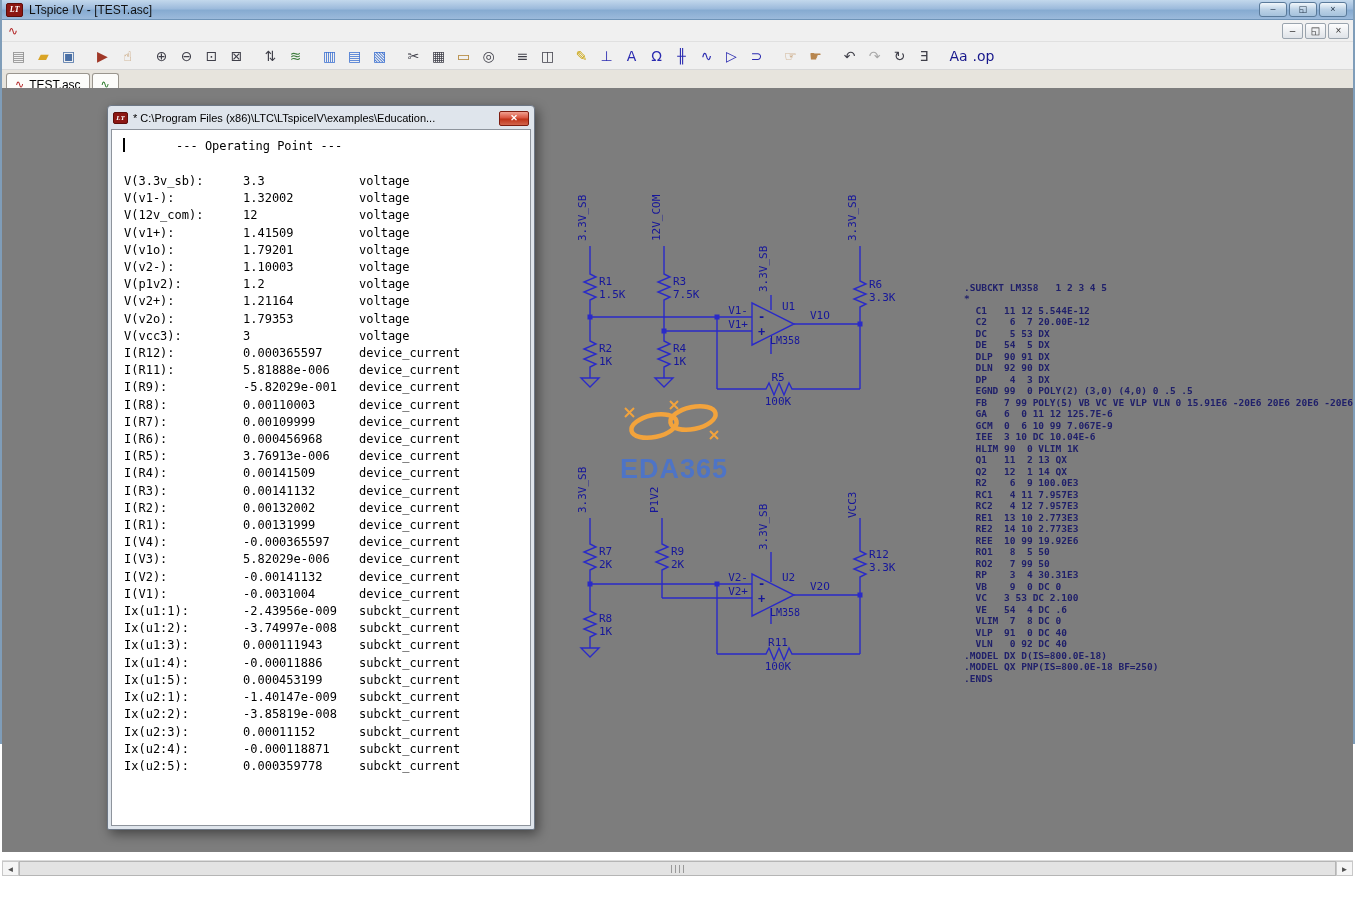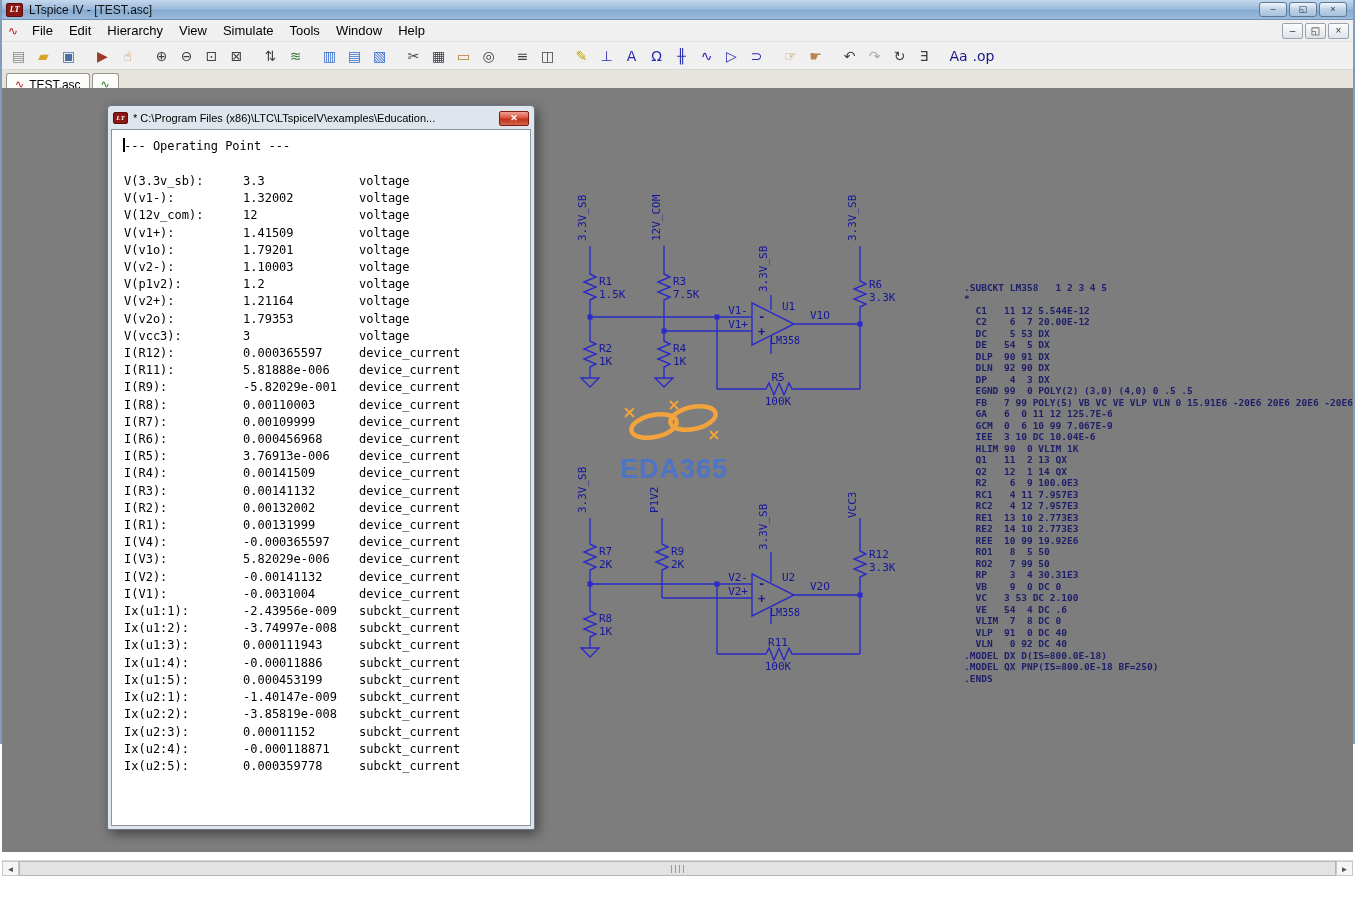--- a/index.html
+++ b/index.html
@@ -73,21 +73,21 @@
     box-shadow:3px 4px 12px rgba(0,0,0,0.45); display:flex; flex-direction:column; z-index:10; }
   .op-title { height:20px; display:flex; align-items:center; padding:0 2px 2px 2px; }
   .op-title .lt-logo { width:15px; height:12px; font-size:7px; }
   .op-title-text { margin-left:5px; font-size:11px; color:#000; white-space:nowrap; overflow:hidden; }
   .op-close { margin-left:auto; width:30px; height:15px; border:1px solid #7e1d10; border-radius:2px;
     background:linear-gradient(180deg,#f0a090 0%,#d95540 45%,#bf3319 55%,#d2654c 100%);
     color:#fff; font-size:9px; line-height:13px; text-align:center; font-weight:bold; }
   .op-body { position:relative; flex:1; background:#fff; border:1px solid #8e949c;
     font-family:"DejaVu Sans Mono",monospace; font-size:12px; color:#000; padding:8px 0 0 12px; overflow:hidden; }
   .op-caret { position:absolute; left:11px; top:8px; width:2px; height:14px; background:#000; }
-  .op-header { line-height:17px; }
+  .op-header { line-height:17px; padding-left:52px; }
   .op-rows { margin-top:18px; }
   .op-row { display:flex; line-height:17.2px; }
   .op-name { width:119px; }
   .op-val  { width:116px; }
 
   
   .hscroll { position:absolute; left:0; top:860px; right:0; height:16px; background:#f0f0f0; border-top:1px solid #dcdcdc; display:flex; }
   .sb-arrow { width:17px; height:15px; font-size:8px; line-height:15px; text-align:center; color:#505050; background:#f5f5f5; border:1px solid #c8c8c8; }
   .sb-thumb { flex:1; background:#e3e3e3; border:1px solid #b5b5b5; position:relative; }
   .sb-grip { position:absolute; left:50%; top:3px; width:14px; height:8px; transform:translateX(-50%);
@@ -106,31 +106,20 @@
     <span class="title">LTspice IV - [TEST.asc]</span>
     <span class="win-controls">
       <span class="win-btn">–</span>
       <span class="win-btn">◱</span>
       <span class="win-btn">×</span>
     </span>
   </div>
 
   <div class="menubar">
     <span class="doc-icon">∿</span>
-    <div class="menu-items">
-
-    <span class="menu-item">File</span>
-        <span class="menu-item">Edit</span>
-        <span class="menu-item">Hierarchy</span>
-        <span class="menu-item">View</span>
-        <span class="menu-item">Simulate</span>
-        <span class="menu-item">Tools</span>
-        <span class="menu-item">Window</span>
-        <span class="menu-item">Help</span>
-      </div>
     <span class="mdi-controls">
       <span class="mdi-btn">–</span>
       <span class="mdi-btn">◱</span>
       <span class="mdi-btn">×</span>
     </span>
   </div>
 
   <div class="toolbar">
 
   <span class="tbtn" style="color: rgb(138, 138, 138);">▤</span>

